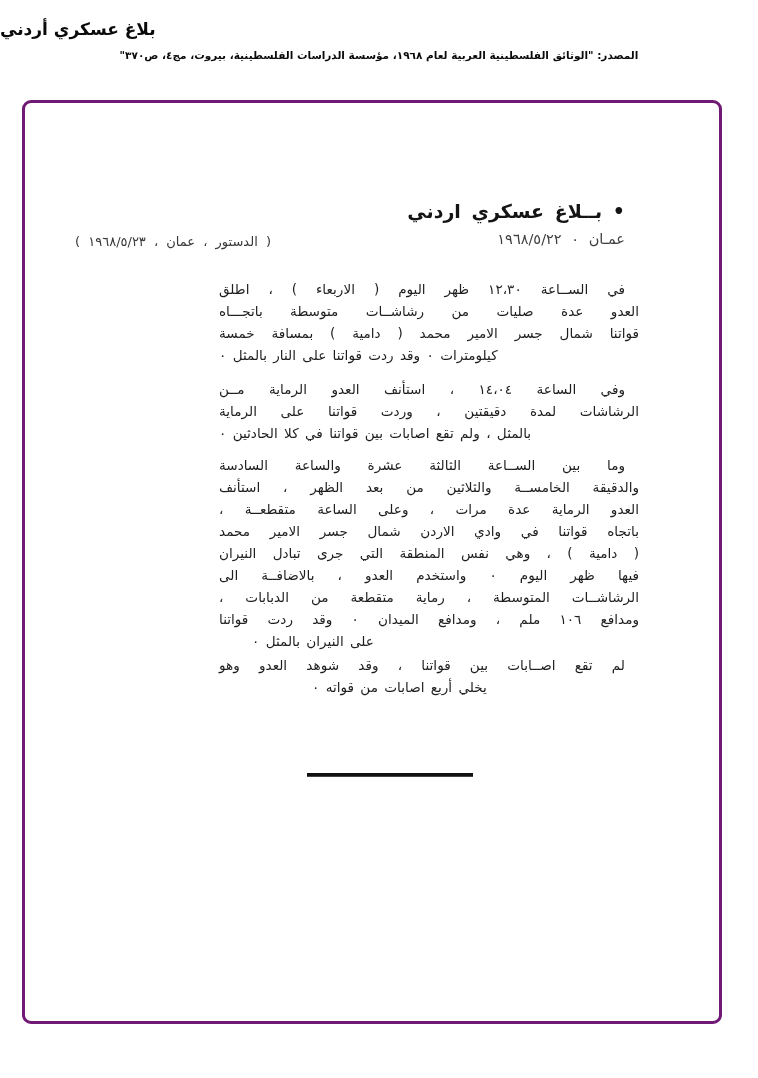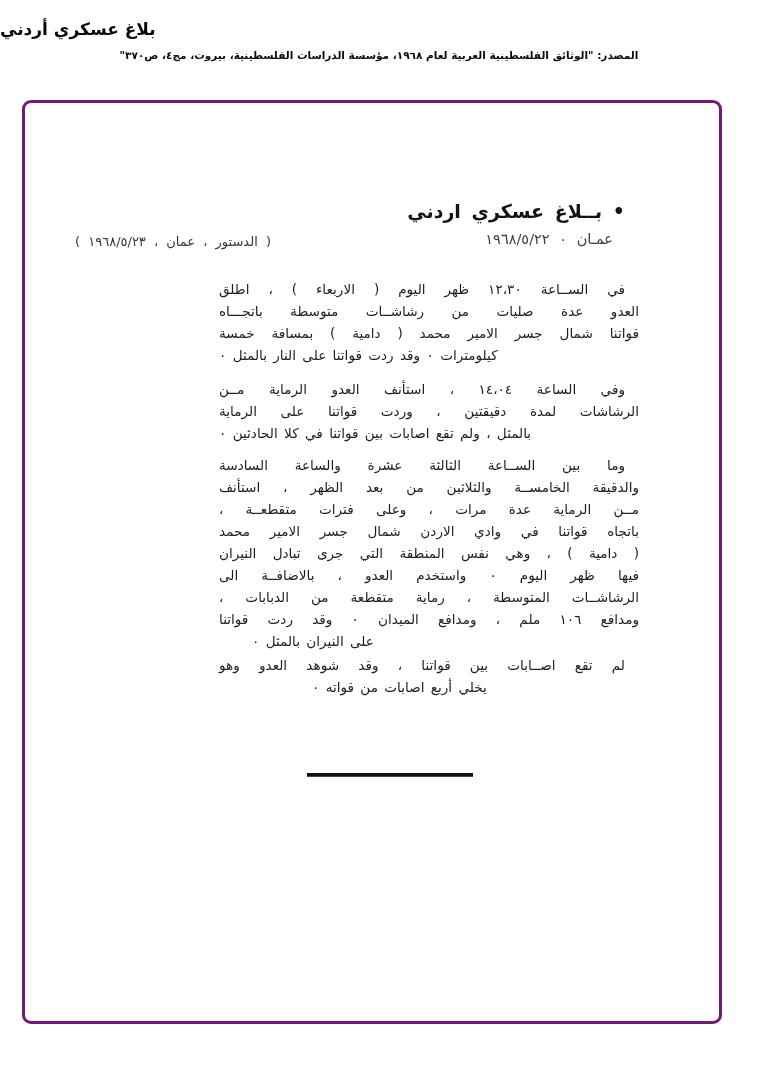--- a/index.html
+++ b/index.html
@@ -22,21 +22,21 @@
     background:#ffffff;
   }
   .doc-head{
     position:absolute;top:97px;right:94px;direction:rtl;text-align:right;
   }
   .doc-title{
     font-size:19px;font-weight:bold;color:#141414;word-spacing:4px;
     letter-spacing:.2px;
   }
   .doc-dateline{
-    margin-top:9px;margin-right:12px;font-size:14.5px;color:#3f3f3f;
+    margin-top:9px;font-size:14.5px;color:#3f3f3f;
     word-spacing:5px;
   }
   .doc-citation{
     position:absolute;top:131px;left:50px;direction:rtl;
     font-size:13px;color:#383838;word-spacing:4px;white-space:nowrap;
   }
   .doc-body{
     position:absolute;left:194px;top:175px;width:420px;direction:rtl;
     font-size:13.6px;line-height:22px;color:#1e1e1e;
   }
@@ -81,21 +81,21 @@
 
     <div class="para p2">
       <div class="ln j first">وفي الساعة ١٤،٠٤ ، استأنف العدو الرماية مــن</div>
       <div class="ln j">الرشاشات لمدة دقيقتين ، وردت قواتنا على الرماية</div>
       <div class="ln endl">بالمثل ، ولم تقع اصابات بين قواتنا في كلا الحادثين ٠</div>
     </div>
 
     <div class="para p3">
       <div class="ln j first">وما بين الســاعة الثالثة عشرة والساعة السادسة</div>
       <div class="ln j">والدقيقة الخامســة والثلاثين من بعد الظهر ، استأنف</div>
-      <div class="ln j">مــن الرماية عدة مرات ، وعلى فترات متقطعــة ،</div>
+      <div class="ln j">العدو الرماية عدة مرات ، وعلى الساعة متقطعــة ،</div>
       <div class="ln j">باتجاه قواتنا في وادي الاردن شمال جسر الامير محمد</div>
       <div class="ln j">( دامية ) ، وهي نفس المنطقة التي جرى تبادل النيران</div>
       <div class="ln j">فيها ظهر اليوم ٠ واستخدم العدو ، بالاضافــة الى</div>
       <div class="ln j">الرشاشــات المتوسطة ، رماية متقطعة من الدبابات ،</div>
       <div class="ln j">ومدافع ١٠٦ ملم ، ومدافع الميدان ٠ وقد ردت قواتنا</div>
       <div class="ln endl ind33">على النيران بالمثل ٠</div>
     </div>
 
     <div class="para p4">
       <div class="ln j first">لم تقع اصــابات بين قواتنا ، وقد شوهد العدو وهو</div>

